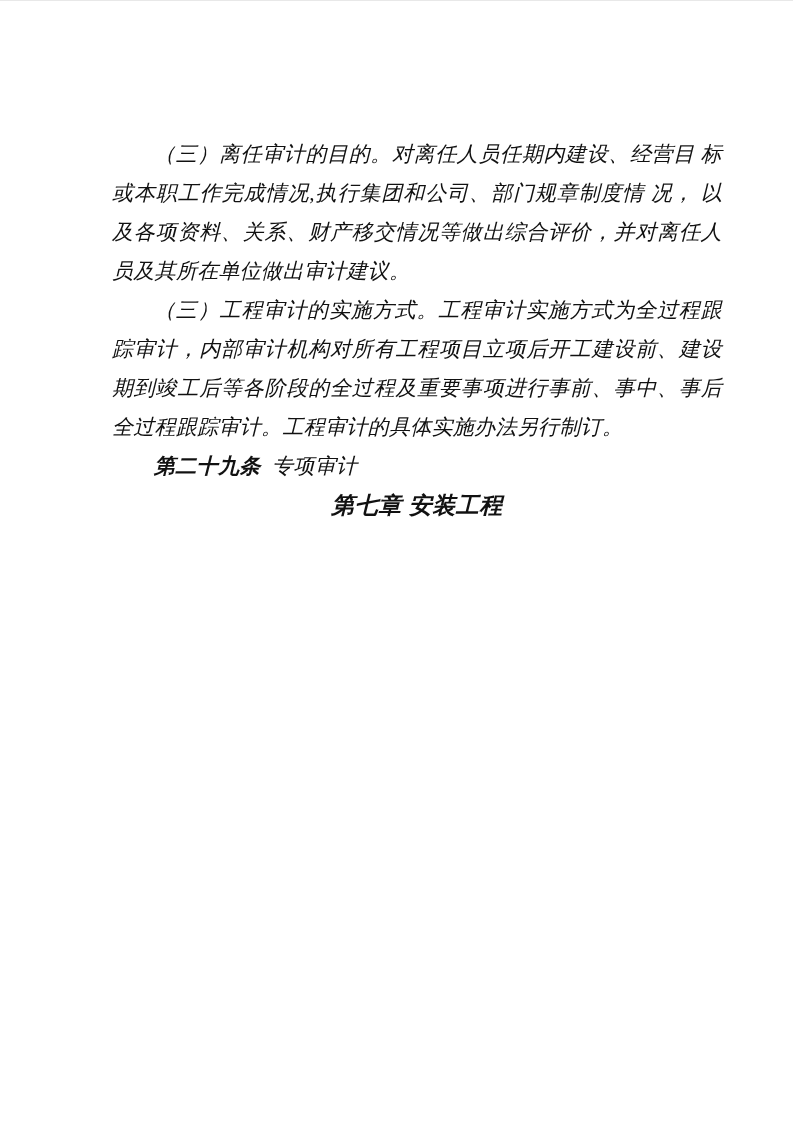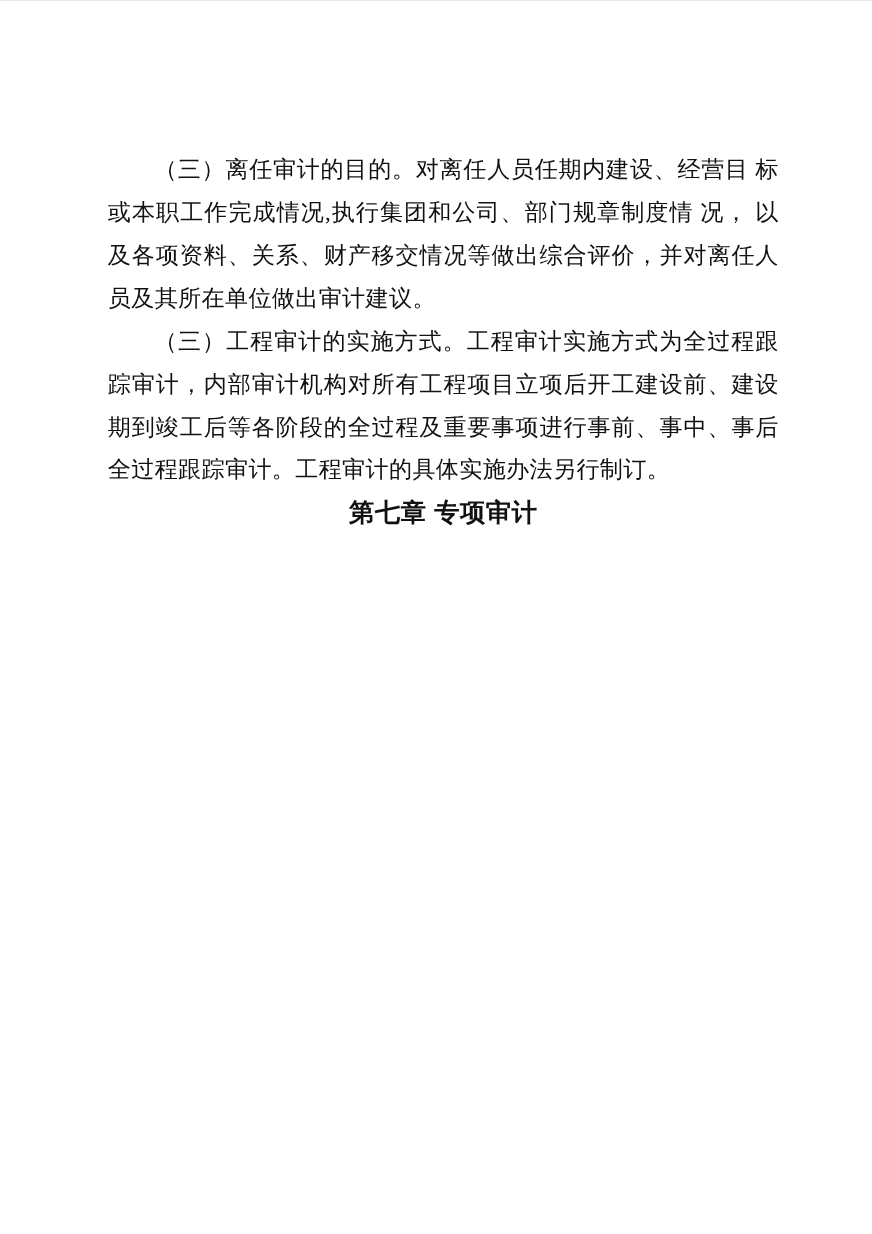--- a/index.html
+++ b/index.html
@@ -14,22 +14,23 @@
     background: #ffffff;
     color: #111111;
     font-family: "Liberation Serif", "DejaVu Serif", serif;
     overflow: hidden;
     box-sizing: border-box;
     border-top: 1px solid #e8e8e8;
   }
   .content {
     position: absolute;
     top: 134px;
-    left: 98px;
+    left: 112px;
     width: 610px;
+    font-style: italic;
   }
   .body-para {
     margin: 0;
     font-size: 21px;
     line-height: 39px;
     text-align: justify;
     text-justify: inter-character;
     text-indent: 2em;
     letter-spacing: 0.3px;
     word-break: break-all;
@@ -66,18 +67,21 @@
 <div class="page">
   <div class="content">
 
     <p class="body-para">（三）离任审计的目的。对离任人员任期内建设、经营目 标或本职工作完成情况,执行集团和公司、部门规章制度情 况， 以及各项资料、关系、财产移交情况等做出综合评价，并对离任人员及其所在单位做出审计建议。</p>
 
 
 
 
     <p class="body-para">（三）工程审计的实施方式。工程审计实施方式为全过程跟踪审计，内部审计机构对所有工程项目立项后开工建设前、建设期到竣工后等各阶段的全过程及重要事项进行事前、事中、事后全过程跟踪审计。工程审计的具体实施办法另行制订。</p>
 
+    <p class="article-line">
+      <span class="article-num">第二十九条</span><span class="article-title">专项审计</span>
+    </p>
 
 
-    <p class="chapter-heading">第七章 专项审计</p>
+    <p class="chapter-heading">第七章 安装工程</p>
 
   </div>
 </div>
 
 </body></html>

